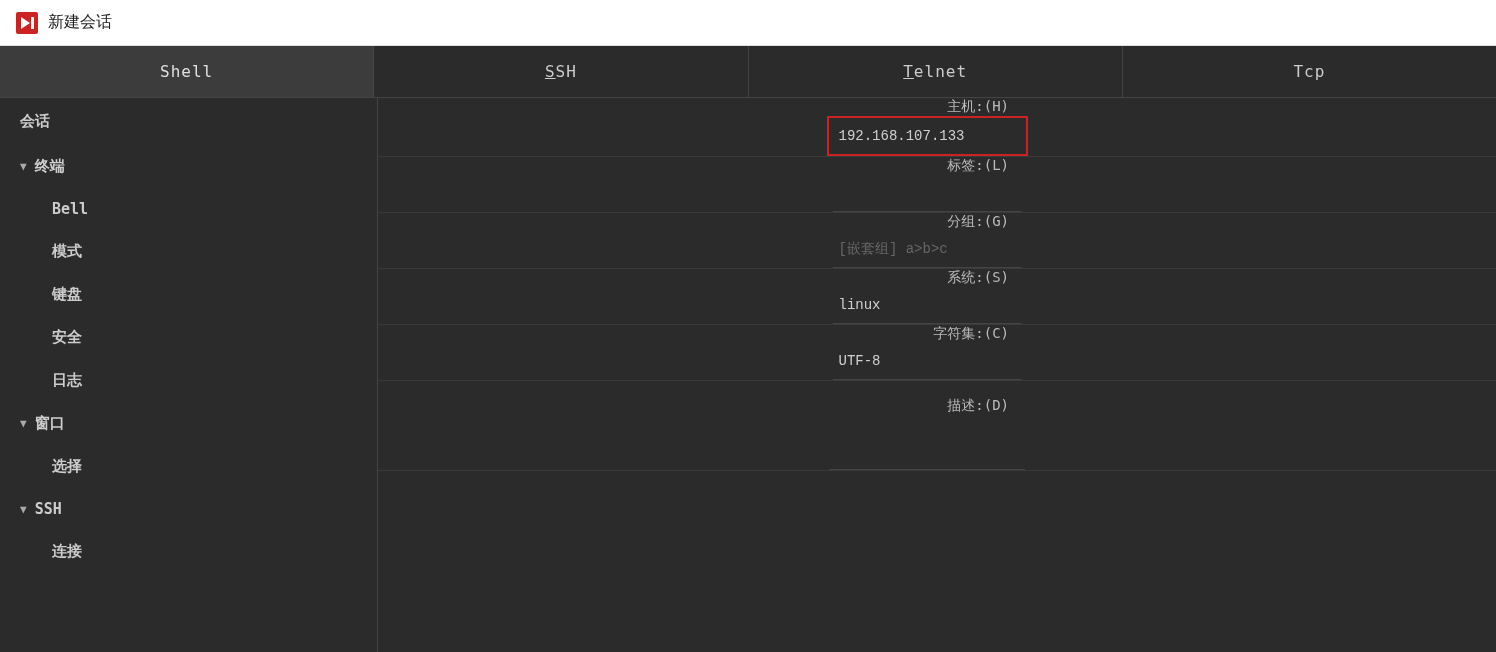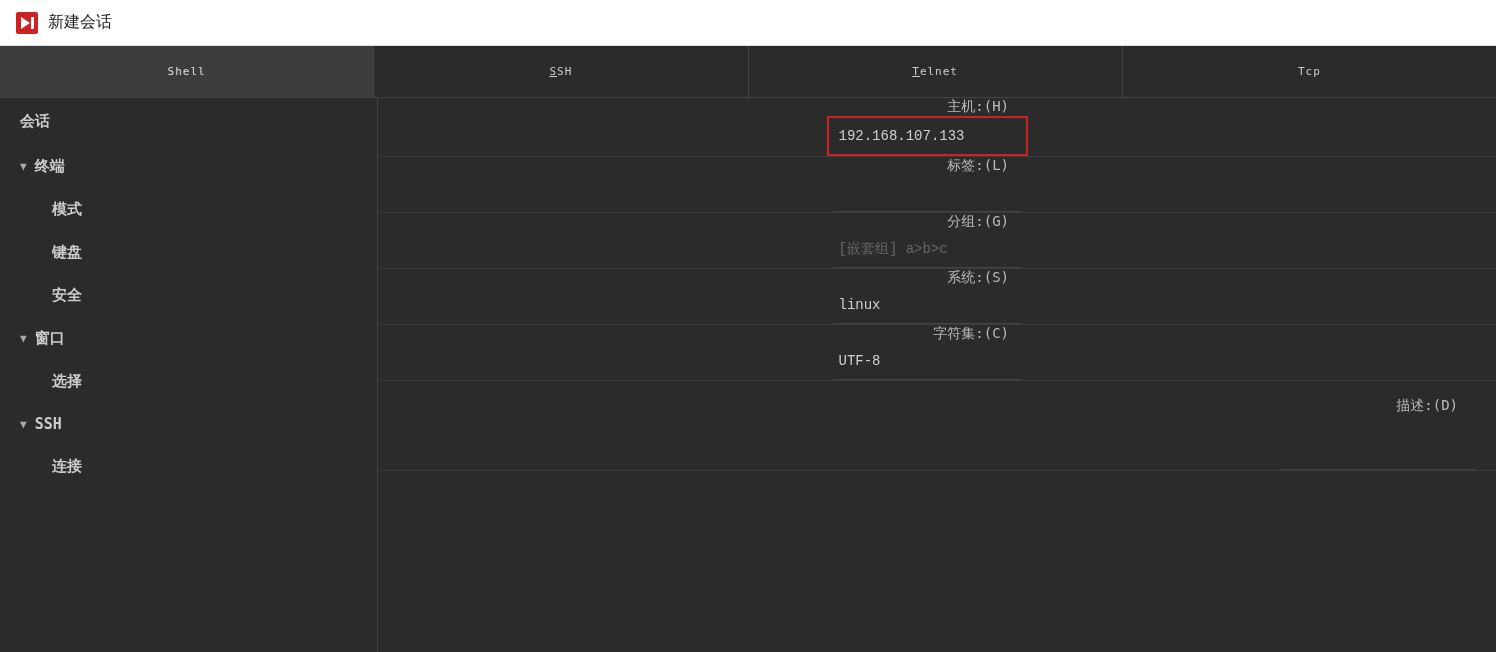--- a/index.html
+++ b/index.html
@@ -37,21 +37,21 @@
       background: #2b2b2b;
       display: flex;
       height: 52px;
       border-bottom: 1px solid #444;
     }
     .tab-item {
       flex: 1;
       display: flex;
       align-items: center;
       justify-content: center;
-      font-size: 11px;
+      font-size: 16px;
       color: #ccc;
       cursor: pointer;
       border-right: 1px solid #444;
       letter-spacing: 1px;
     }
     .tab-item:last-child { border-right: none; }
     .tab-item.active {
       background: #3c3c3c;
       color: #e0e0e0;
     }
@@ -193,27 +193,33 @@
     <div class="sidebar-item">
       <span>会话</span>
     </div>
 
     <div class="sidebar-section-header">
       <span class="arrow">▼</span>
       <span>终端</span>
     </div>
 
     <div class="sidebar-child">
+      <span>Bell</span>
+    </div>
+    <div class="sidebar-child">
       <span>模式</span>
     </div>
     <div class="sidebar-child">
       <span>键盘</span>
     </div>
     <div class="sidebar-child">
       <span>安全</span>
+    </div>
+    <div class="sidebar-child">
+      <span>日志</span>
     </div>
 
     <div class="sidebar-section-header">
       <span class="arrow">▼</span>
       <span>窗口</span>
     </div>
 
     <div class="sidebar-child">
       <span>选择</span>
     </div>
@@ -271,21 +277,21 @@
 
     <div class="form-row">
       <div class="form-label">
         <span>字符集:(C)</span>
       </div>
       <div class="form-input-wrapper plain">
         <input class="form-input" type="text" value="UTF-8" style="">
       </div>
     </div>
 
-    <div class="form-row" style="min-height:80px; align-items:flex-end; padding-top:12px;">
+    <div class="form-row" style="min-height:80px; align-items:center; padding-top:12px;">
       <div class="form-label" style="padding-top:4px;">
         <span>描述:(D)</span>
       </div>
       <div class="form-input-wrapper plain" style="align-items:flex-start; height:60px;">
         <textarea class="form-input" style="resize: none; height: 54px; background: transparent;"></textarea>
       </div>
     </div>
 
   </div>
 

